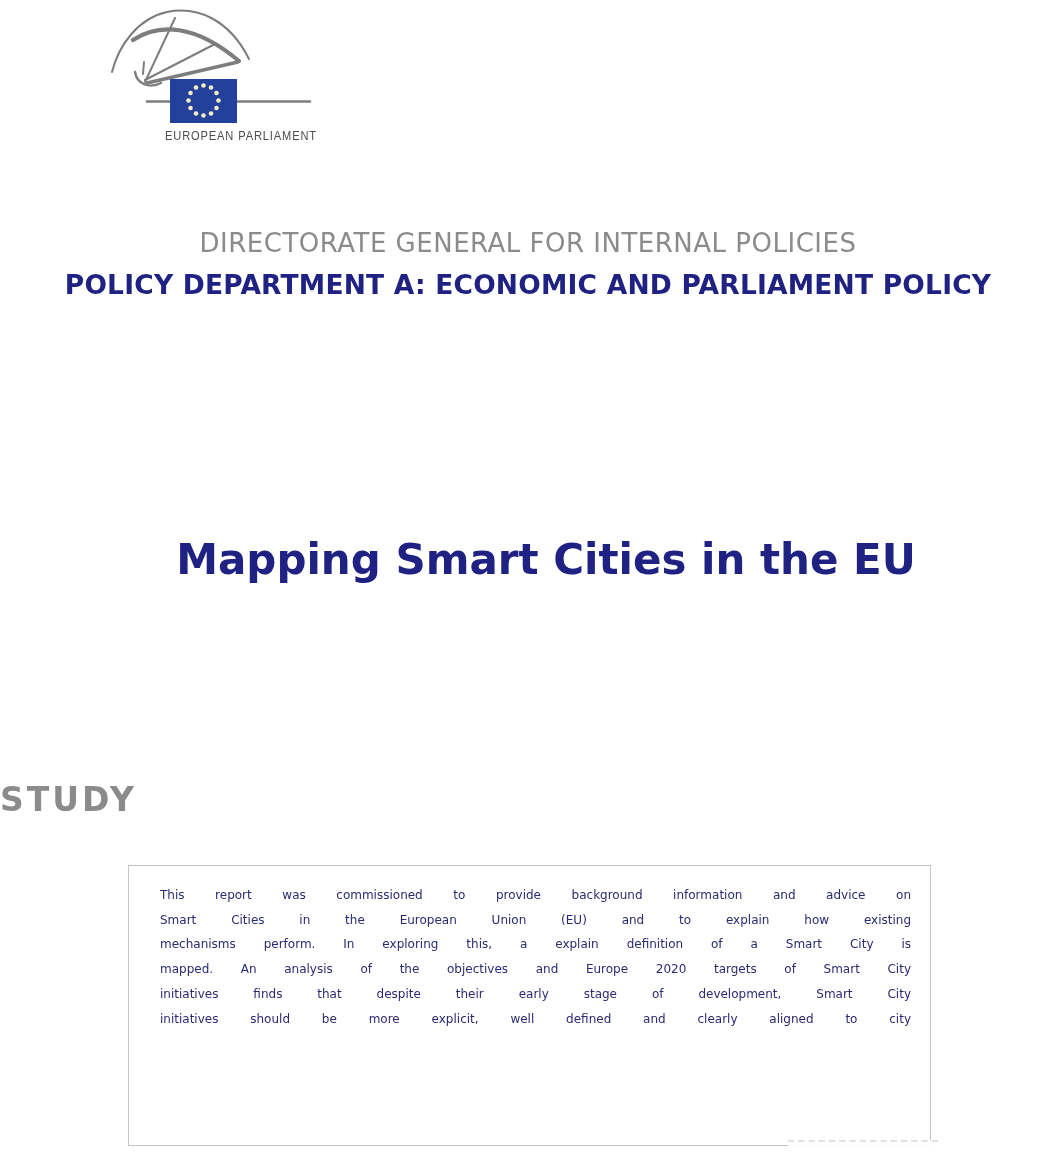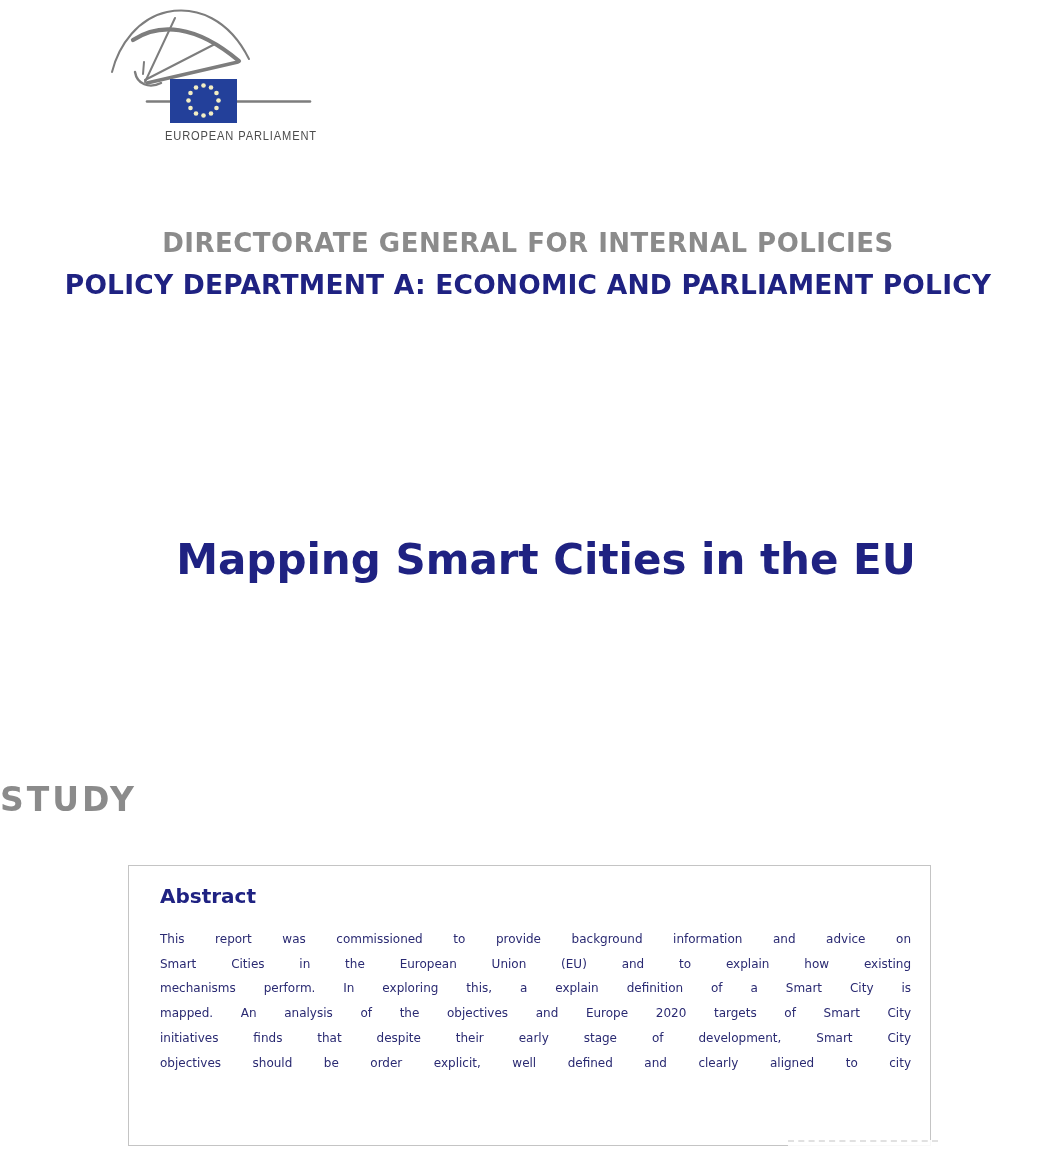--- a/index.html
+++ b/index.html
@@ -33,21 +33,21 @@
     fill:var(--label-gray);
     font-family:"Liberation Sans",sans-serif;
     font-size:13px;
     letter-spacing:1px;
   }
 
   
   .heading-directorate{
     left:0;top:227px;width:1056px;
     text-align:center;
-    font-size:26px;font-weight:bold;
+    font-size:26px;font-weight:normal;
     color:var(--gray);
     letter-spacing:.5px;
     line-height:32px;
   }
   .heading-department{
     left:0;top:268px;width:1056px;
     text-align:center;
     font-size:26.5px;font-weight:bold;
     color:var(--navy);
     letter-spacing:.2px;
@@ -138,24 +138,23 @@
 </div>
 
 <div class="abs heading-directorate">DIRECTORATE GENERAL FOR INTERNAL POLICIES</div>
 <div class="abs heading-department">POLICY DEPARTMENT A: ECONOMIC AND PARLIAMENT POLICY</div>
 
 <div class="abs main-title">Mapping Smart Cities in the EU</div>
 
 <div class="abs doc-type">STUDY</div>
 
 <div class="abs abstract-box">
-  <div class="abstract-heading">Abstract</div>
   <div class="abstract-text">
     <div class="abs-line">This report was commissioned to provide background information and advice on</div>
     <div class="abs-line">Smart Cities in the European Union (EU) and to explain how existing</div>
     <div class="abs-line">mechanisms perform. In exploring this, a explain definition of a Smart City is</div>
     <div class="abs-line">mapped. An analysis of the objectives and Europe 2020 targets of Smart City</div>
     <div class="abs-line">initiatives finds that despite their early stage of development, Smart City</div>
-    <div class="abs-line">objectives should be order explicit, well defined and clearly aligned to city</div>
+    <div class="abs-line">initiatives should be more explicit, well defined and clearly aligned to city</div>
   </div>
 </div>
 
 <div class="abs watermark-artifact"></div>
 
 </body></html>

